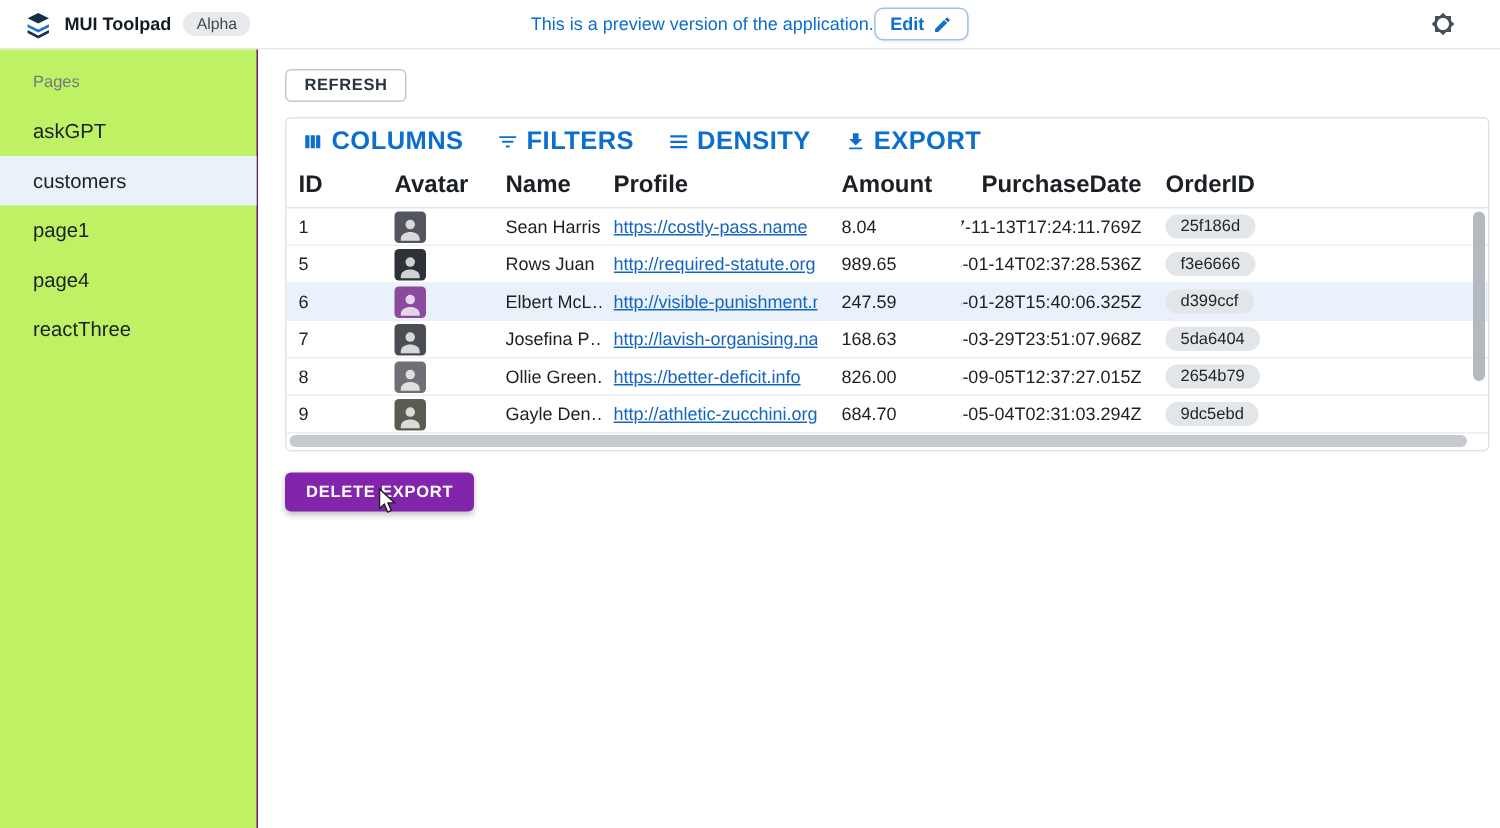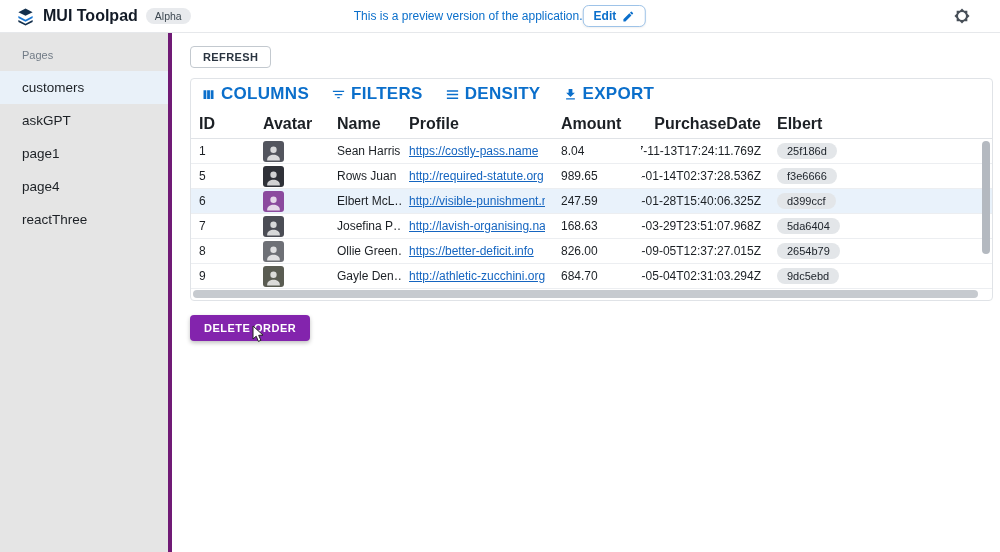--- a/index.html
+++ b/index.html
@@ -8,40 +8,40 @@
     font-family: "Liberation Sans", sans-serif;
     background:#fff; color:#1c2025; overflow:hidden; position:relative;
     font-size:12px;
   }
   
   .appbar {
     height:33px; border-bottom:1px solid #e6e8eb; display:flex; align-items:center;
     padding:0 16px; position:relative; background:#fff;
   }
   .logo { width:19px; height:19px; display:flex; }
-  .app-title { font-weight:700; font-size:16px; color:#121a26; margin-left:8px; }
+  .app-title { font-weight:700; font-size:12px; color:#121a26; margin-left:8px; }
   .alpha-chip {
     margin-left:8px; background:#e8eaed; color:#3c4750; font-size:10.5px;
     padding:2px 9px; border-radius:10px;
   }
   .appbar-center {
     position:absolute; left:50%; transform:translateX(-50%);
     display:flex; align-items:center; 
   }
   .preview-text { color:var(--accent); font-size:12px; }
   .edit-btn {
     display:flex; align-items:center; gap:6px; border:1px solid #9ec3e8; color:var(--accent);
     background:#fff; border-radius:6px; padding:3px 10px; font-size:12px; font-weight:600;
     cursor:pointer; box-shadow:0 1px 2px rgba(0,0,0,.06);
   }
   .theme-toggle { margin-left:auto; margin-right:14px; display:flex; cursor:pointer; }
   
   .sidebar {
     position:absolute; top:33px; left:0; bottom:0; width:172px;
-    border-right:4px solid #701a75; background:#e5e5e5; padding-top:8px;
+    border-right:1px solid #701a75; background:#bef264; padding-top:8px;
   }
   .sidebar-section { font-size:11px; color:#717b86; padding:8px 16px 10px 22px; }
   .side-item {
     height:33px; display:flex; align-items:center; padding-left:22px;
     font-size:13.5px; color:#1c2025; cursor:pointer;
   }
   .side-item.selected { background:#e9f1f9; }
   
   .main { position:absolute; left:172px; top:33px; right:0; bottom:0; padding:13px 18px; }
   .refresh-btn {
@@ -133,22 +133,22 @@
       <svg width="16" height="16" viewBox="0 0 24 24" fill="#474f58">
           <path d="M20 8.69V4h-4.69L12 .69 8.69 4H4v4.69L.69 12 4 15.31V20h4.69L12 23.31 15.31 20H20v-4.69L23.31 12 20 8.69zM12 18c-3.31 0-6-2.69-6-6s2.69-6 6-6 6 2.69 6 6-2.69 6-6 6z"></path>
         </svg>
     </span>
   </span>
 </div>
 
 <div class="sidebar">
   <div class="sidebar-section">Pages</div>
   <div>
+      <div class="side-item">askGPT</div>
       <div class="side-item selected">customers</div>
-      <div class="side-item">askGPT</div>
       <div class="side-item">page1</div>
       <div class="side-item">page4</div>
       <div class="side-item">reactThree</div>
     </div>
 </div>
 
 <div class="main">
   <button class="refresh-btn">REFRESH</button>
 
   <div class="grid">
@@ -186,21 +186,21 @@
           <span>EXPORT</span>
         </button>
       </div>
     <div class="grid-header">
         <div class="hcell" style="width: 64px;">ID</div>
         <div class="hcell" style="width: 74px;">Avatar</div>
         <div class="hcell" style="width: 72px;">Name</div>
         <div class="hcell" style="width: 152px;">Profile</div>
         <div class="hcell" style="width: 88px;">Amount</div>
         <div class="hcell al-right" style="width: 128px;">PurchaseDate</div>
-        <div class="hcell" style="width: 215px;">Elbert</div>
+        <div class="hcell" style="width: 215px;">OrderID</div>
       </div>
     <div>
         <div class="grid-row">
           <div class="cell" style="width: 64px;">1</div>
           <div class="cell" style="width: 74px;">
             <div class="avatar" style="background: rgb(83, 85, 94);">
               <svg viewBox="0 0 24 24">
                 <circle cx="12" cy="8.5" r="4" fill="rgba(255,255,255,.78)"></circle>
                 <path d="M4 21c0-4.2 4-6.2 8-6.2s8 2 8 6.2v1H4z" fill="rgba(255,255,255,.78)"></path>
               </svg>
@@ -319,18 +319,18 @@
       </div>
     <div class="hscroll">
         <div class="thumb"></div>
       </div>
     <div class="vscroll">
         <div class="thumb"></div>
       </div>
   </div>
 
   <div class="delete-wrap">
-    <button class="delete-btn">DELETE ORDER</button>
+    <button class="delete-btn">DELETE EXPORT</button>
     <svg class="cursor" viewBox="0 0 13 18">
       <path d="M1 1 L1 14 L4.2 11.2 L6.4 16.4 L8.9 15.3 L6.7 10.3 L11 10.1 Z" fill="#fff" stroke="#222" stroke-width="1"></path>
     </svg>
   </div>
 </div>
 
 </body></html>

